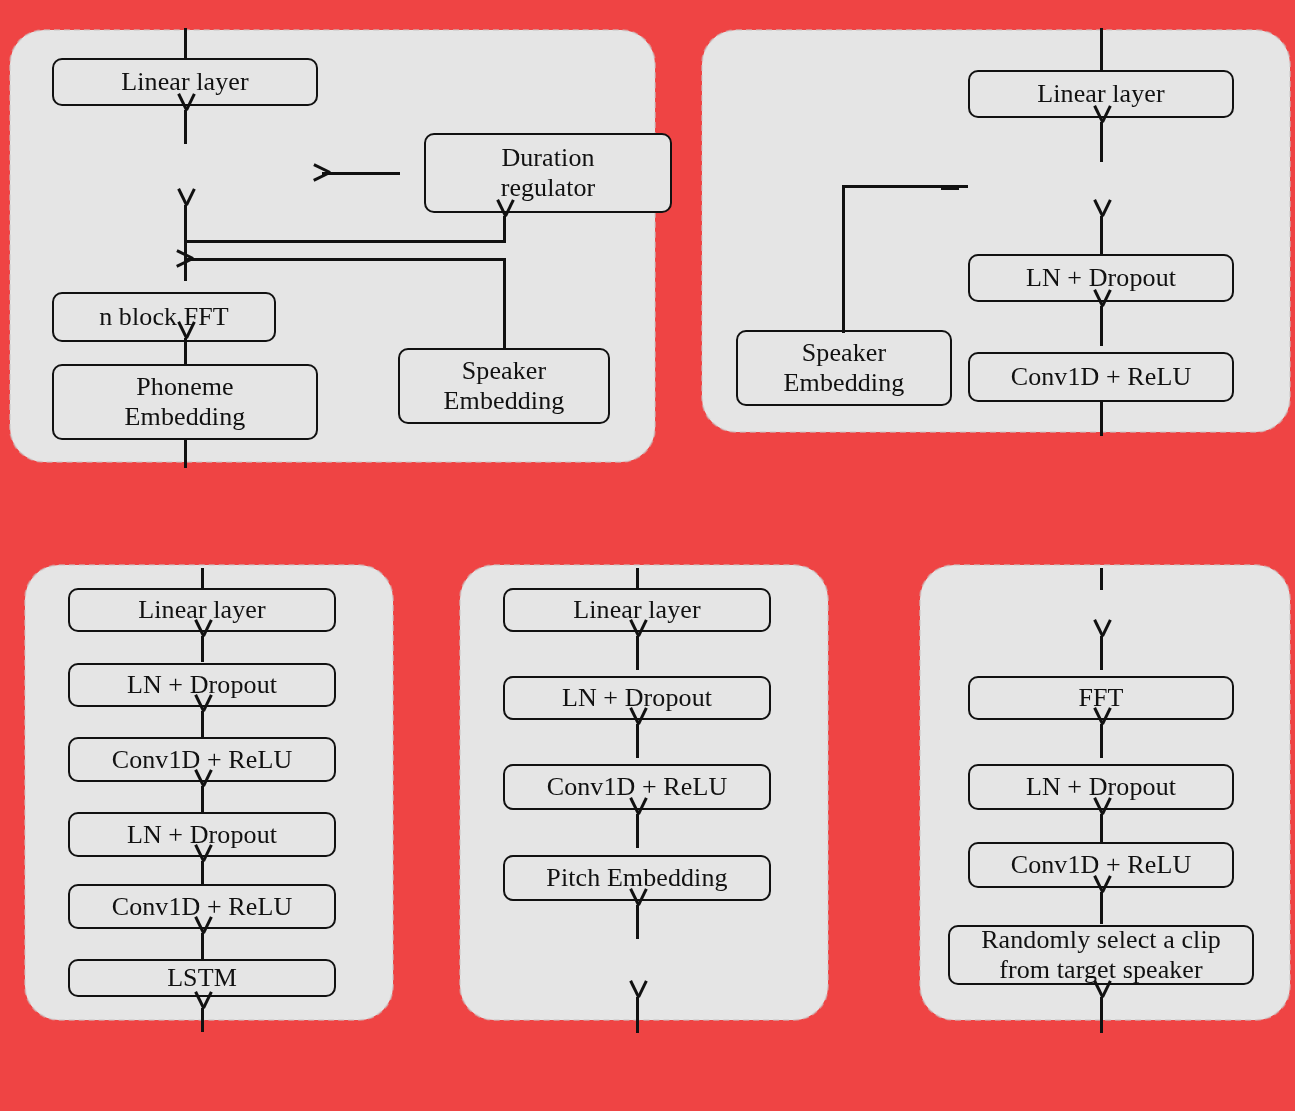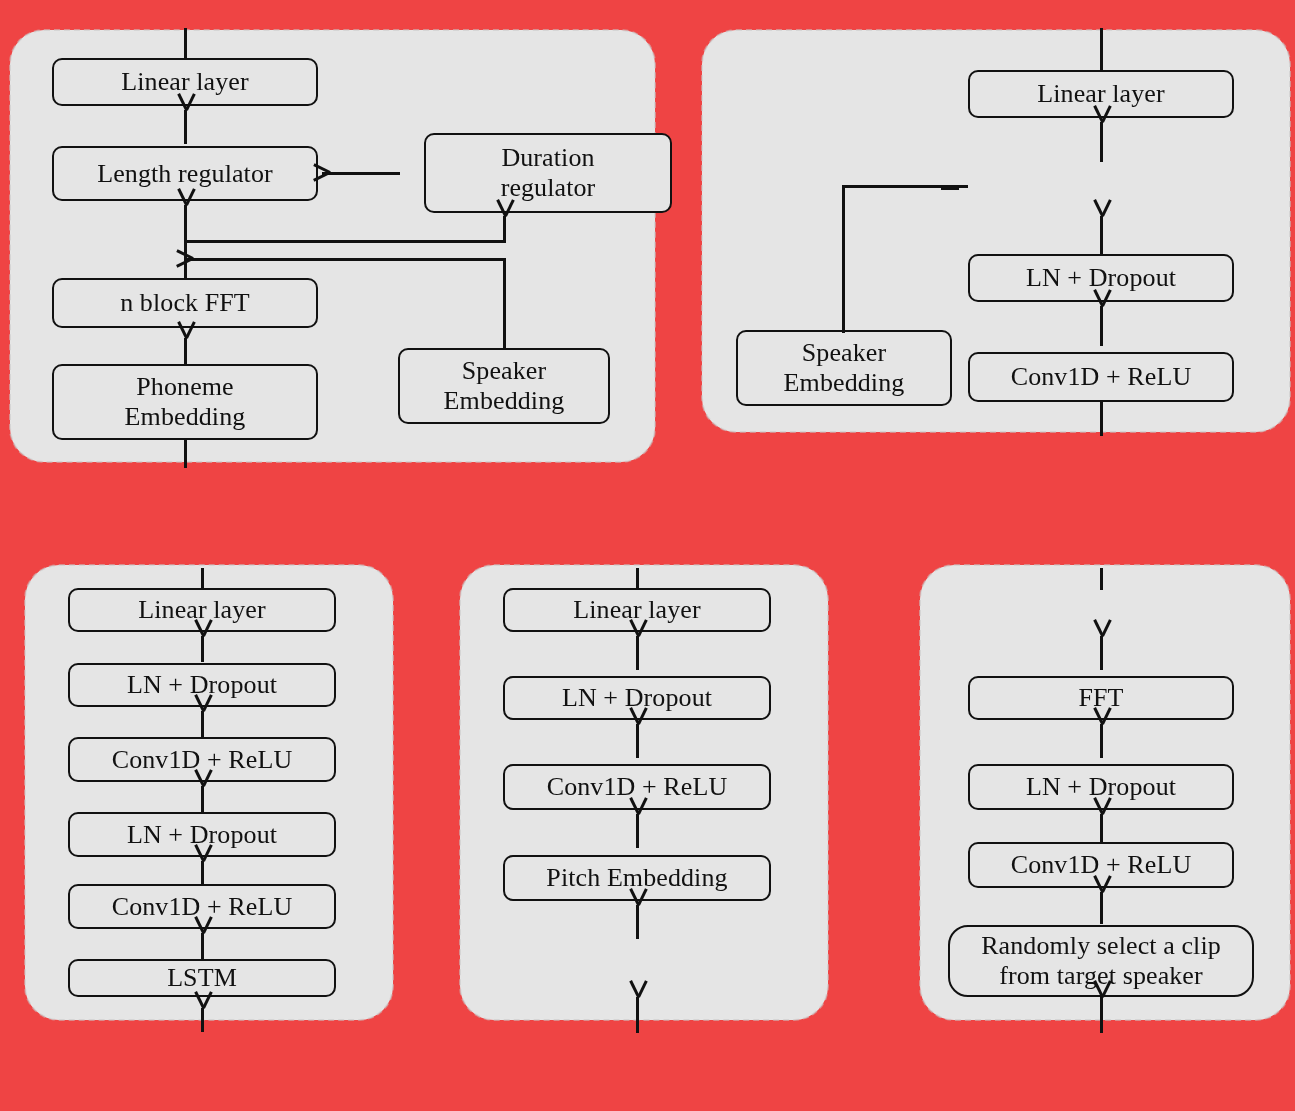--- a/index.html
+++ b/index.html
@@ -41,21 +41,20 @@
   <div class="vline" style="left:184px;top:28px;height:32px;"></div>
 
   <div class="box" style="left:52px;top:58px;width:266px;height:48px;">Linear layer</div>
 
   <div class="vline" style="left:184px;top:110px;height:34px;"></div>
   <div class="ah up" style="left:185.5px;top:110px;">
       <i></i>
       <i></i>
     </div>
 
-  <div class="box" style="left:52px;top:146px;width:266px;height:55px;">Length regulator</div>
 
   <div class="box two" style="left:424px;top:133px;width:248px;height:80px;flex-direction:column;">
     <span>Duration</span>
     <span>regulator</span>
   </div>
 
   <div class="hline" style="left:322px;top:172px;width:78px;"></div>
   <div class="ah left" style="left:330px;top:173.5px;">
       <i></i>
       <i></i>
@@ -74,21 +73,21 @@
       <i></i>
       <i></i>
     </div>
 
   <div class="vline" style="left:184px;top:205px;height:76px;"></div>
   <div class="ah up" style="left:185.5px;top:205px;">
       <i></i>
       <i></i>
     </div>
 
-  <div class="box" style="left:52px;top:278px;width:266px;height:50px;">n block FFT</div>
+  <div class="box" style="left:52px;top:292px;width:224px;height:50px;">n block FFT</div>
 
   <div class="vline" style="left:184px;top:338px;height:26px;"></div>
   <div class="ah up" style="left:185.5px;top:338px;">
       <i></i>
       <i></i>
     </div>
 
   <div class="box two" style="left:52px;top:364px;width:266px;height:76px;flex-direction:column;">
     <span>Phoneme</span>
     <span>Embedding</span>
@@ -251,21 +250,21 @@
       <i></i>
     </div>
 
   <div class="box" style="left:968px;top:842px;width:266px;height:46px;">Conv1D + ReLU</div>
   <div class="vline" style="left:1100px;top:892px;height:32px;"></div>
   <div class="ah up" style="left:1101.5px;top:892px;">
       <i></i>
       <i></i>
     </div>
 
-  <div class="box two" style="left:948px;top:925px;width:306px;height:72px;flex-direction:column;border-radius:20px;">
+  <div class="box two" style="left:948px;top:925px;width:306px;height:60px;flex-direction:column;">
     <span>Randomly select a clip</span>
     <span>from target speaker</span>
   </div>
   <div class="vline" style="left:1100px;top:997px;height:36px;"></div>
   <div class="ah up" style="left:1101.5px;top:997px;">
       <i></i>
       <i></i>
     </div>
 
 </div>

